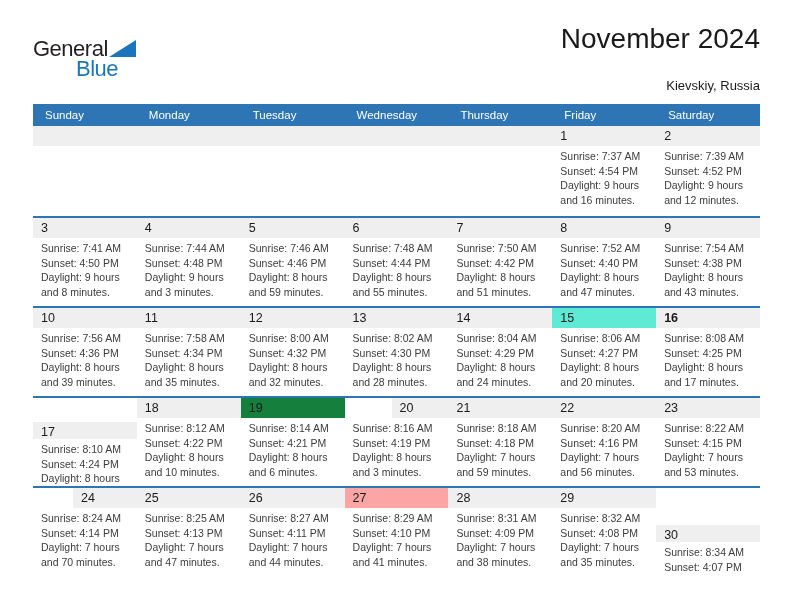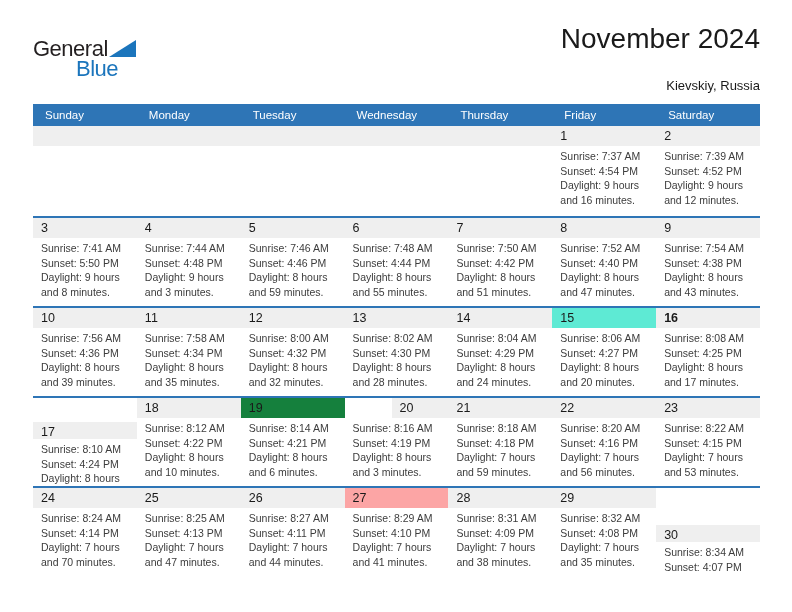--- a/index.html
+++ b/index.html
@@ -105,21 +105,21 @@
               <div>Daylight: 9 hours</div>
               <div>and 12 minutes.</div>
             </div>
           </div>
         </div>
         <div class="week" style="border-top: 2px solid rgb(46, 117, 182);">
           <div class="cell">
             <div class="num" style="background: rgb(239, 239, 239);">3</div>
             <div class="body">
               <div>Sunrise: 7:41 AM</div>
-              <div>Sunset: 5:50 PM</div>
+              <div>Sunset: 4:50 PM</div>
               <div>Daylight: 9 hours</div>
               <div>and 8 minutes.</div>
             </div>
           </div>
           <div class="cell">
             <div class="num" style="background: rgb(239, 239, 239);">4</div>
             <div class="body">
               <div>Sunrise: 7:44 AM</div>
               <div>Sunset: 4:48 PM</div>
               <div>Daylight: 9 hours</div>
@@ -297,21 +297,21 @@
             <div class="body">
               <div>Sunrise: 8:22 AM</div>
               <div>Sunset: 4:15 PM</div>
               <div>Daylight: 7 hours</div>
               <div>and 53 minutes.</div>
             </div>
           </div>
         </div>
         <div class="week" style="border-top: 2px solid rgb(46, 117, 182);">
           <div class="cell">
-            <div class="num" style="background: rgb(239, 239, 239);">24</div>
+            <div class="num" style="background: rgb(239, 239, 239); margin-left: 40px;">24</div>
             <div class="body">
               <div>Sunrise: 8:24 AM</div>
               <div>Sunset: 4:14 PM</div>
               <div>Daylight: 7 hours</div>
               <div>and 70 minutes.</div>
             </div>
           </div>
           <div class="cell">
             <div class="num" style="background: rgb(239, 239, 239);">25</div>
             <div class="body">

